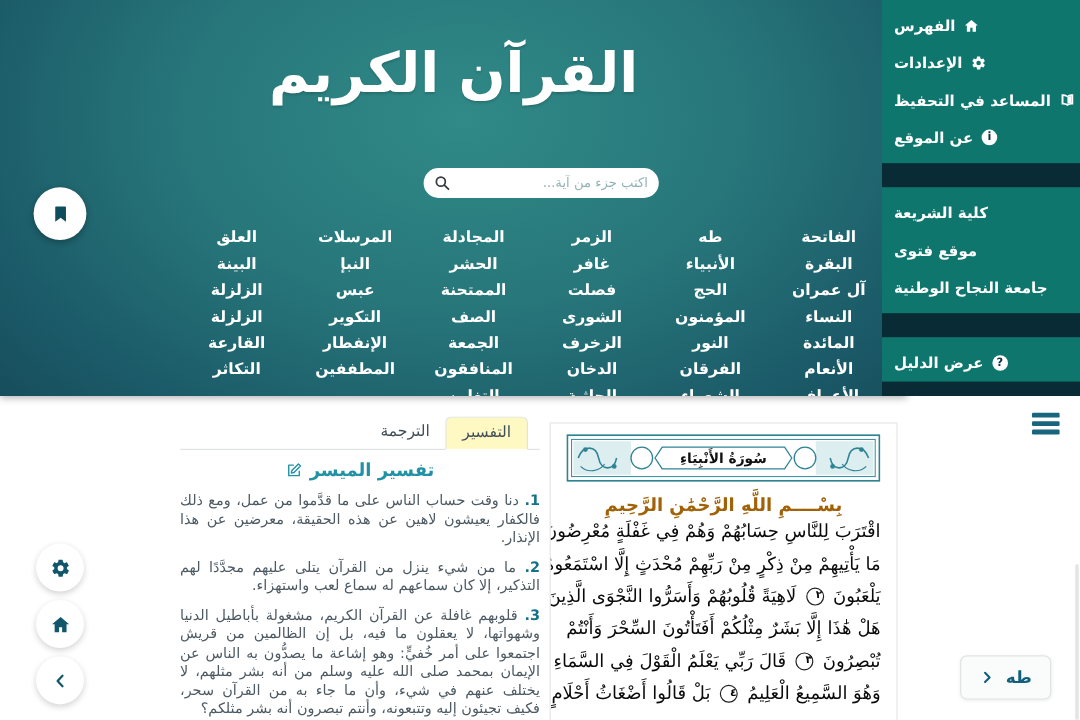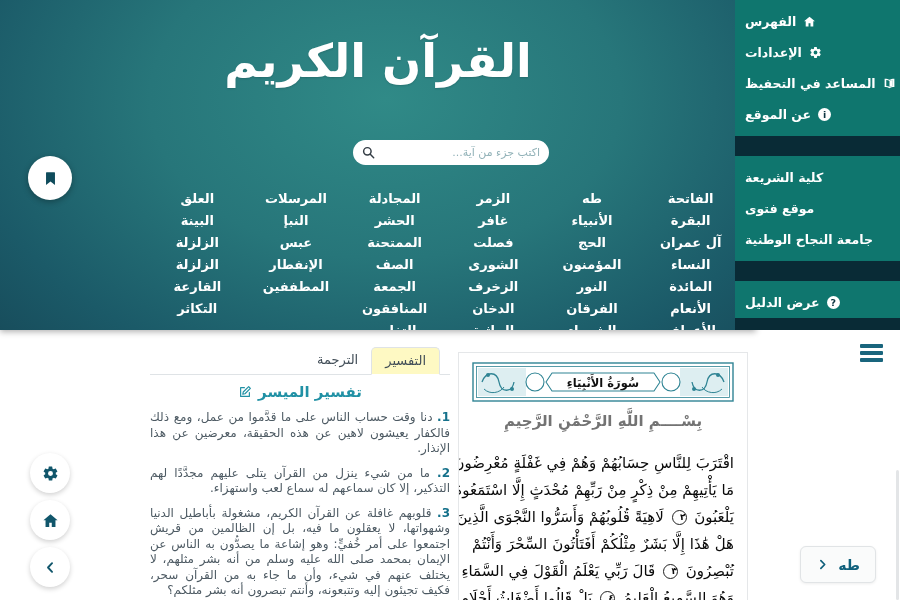--- a/index.html
+++ b/index.html
@@ -57,21 +57,21 @@
   .tab.active { background:#fef9c3; border:1px solid #dfe3e6; border-bottom:1px solid #fff; border-radius:5px 5px 0 0; }
   .tafsir-title { margin-top:8px; display:flex; align-items:center; justify-content:center; gap:6px;
     color:#2191a5; font-size:15px; font-weight:bold; }
   .paras { margin-top:9px; direction:rtl; }
   .para { font-size:12px; line-height:15.5px; color:#4d5a63; text-align:justify; margin-bottom:9px; }
   .para b { color:#15718b; }
 
   
   .mushaf { position:absolute; top:22px; left:458px; width:290px; height:264px;
     background:#fff; border:1px solid #e5e7e9; padding:9px 13px; overflow:hidden; direction:rtl; }
-  .basmala { text-align:center; font-size:15px; font-weight:bold; color:#737373; margin:6px 0 20px; }
+  .basmala { text-align:center; font-size:15px; font-weight:bold; color:#a16207; margin:6px 0 0; }
   .m-line { font-size:15px; line-height:27px; color:#0a0a0a; text-align:justify;
     text-align-last:justify; direction:rtl; white-space:nowrap; }
   .ayah-mark { display:inline-block; width:15px; height:15px; border:1.2px solid #222;
     border-radius:50%; font-size:9px; line-height:13px; text-align:center;
     vertical-align:middle; margin:0 3px; font-weight:bold; }
 
   
   .nav-btn { position:absolute; top:546px; right:24px; width:76px; height:37px;
     background:#fafbfb; border:1px solid #e1e4e6; border-radius:6px;
     display:flex; align-items:center; justify-content:center; gap:9px;
@@ -128,20 +128,21 @@
         <div class="s-item">الممتحنة</div>
         <div class="s-item">الصف</div>
         <div class="s-item">الجمعة</div>
         <div class="s-item">المنافقون</div>
         <div class="s-item">التغابن</div>
       </div>
       <div class="s-col">
         <div class="s-item">المرسلات</div>
         <div class="s-item">النبإ</div>
         <div class="s-item">عبس</div>
+        <div class="s-item">التكوير</div>
         <div class="s-item">الإنفطار</div>
         <div class="s-item">المطففين</div>
       </div>
       <div class="s-col">
         <div class="s-item">العلق</div>
         <div class="s-item">البينة</div>
         <div class="s-item">الزلزلة</div>
         <div class="s-item">الزلزلة</div>
         <div class="s-item">القارعة</div>
         <div class="s-item">التكاثر</div>

